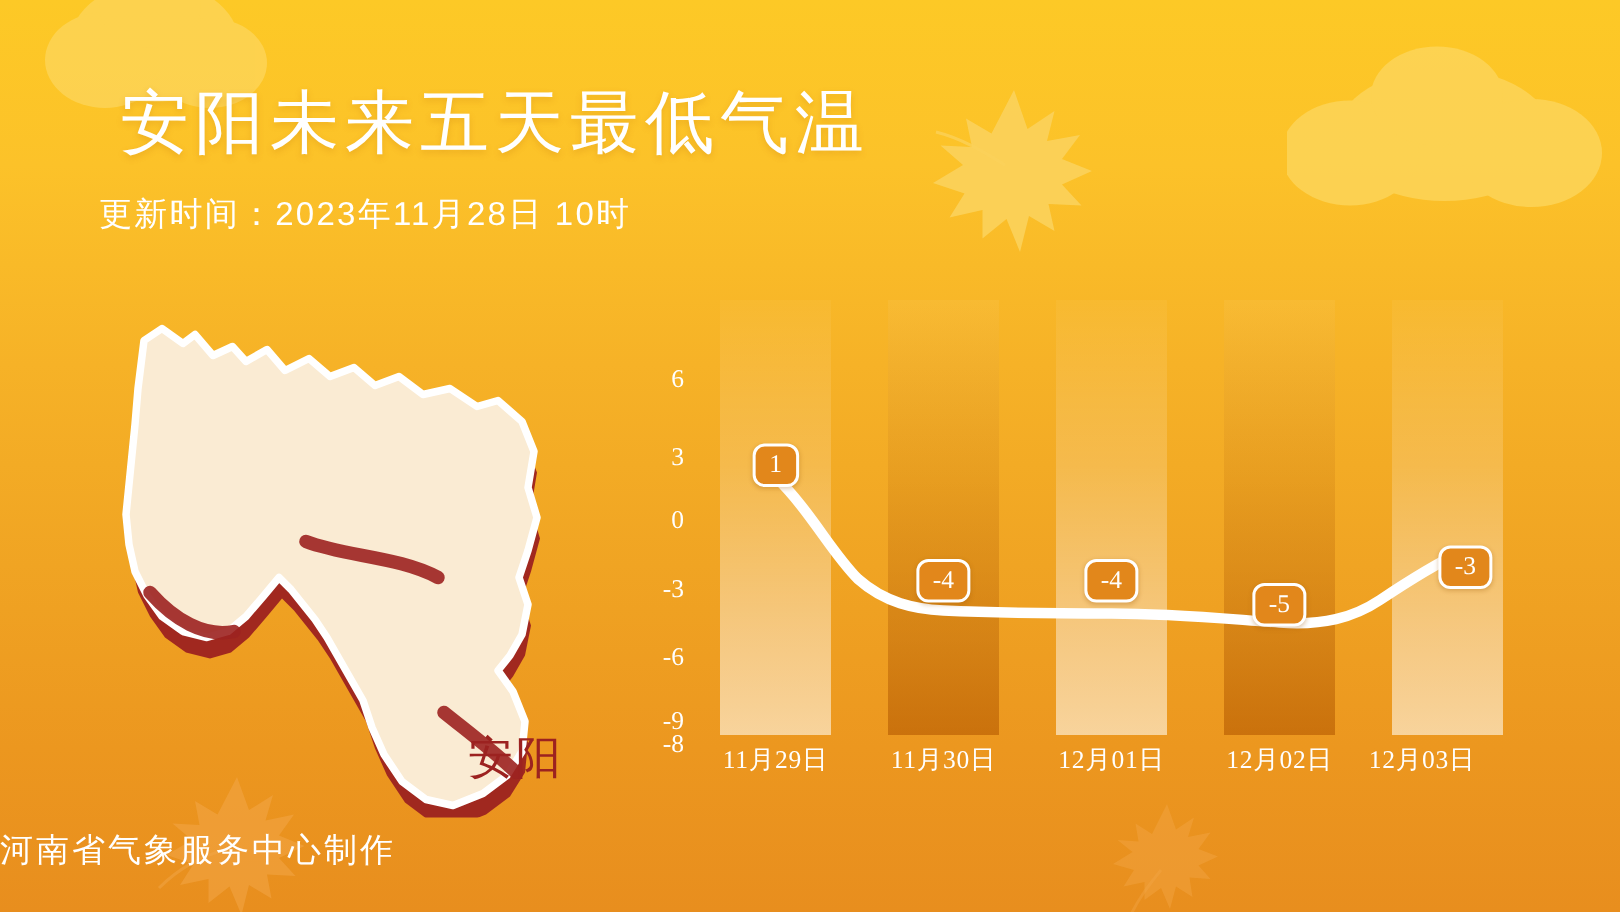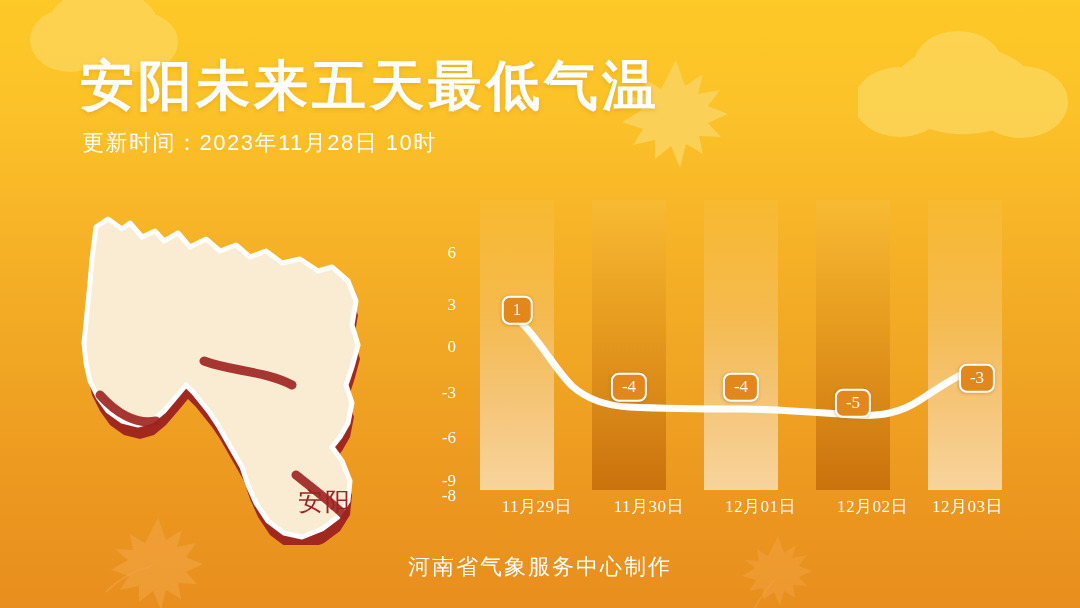--- a/index.html
+++ b/index.html
@@ -18,72 +18,72 @@
   .deco { position:absolute; pointer-events:none; }
   .cloud-a { left:28px; top:-44px; width:150px; height:120px; }
   .cloud-b { left:858px; top:10px; width:210px; height:132px; }
   .leaf-top { left:600px; top:48px; width:150px; height:132px; }
   .leaf-bl  { left:92px;  top:508px; width:130px; height:110px; }
   .leaf-br  { left:730px; top:528px; width:95px;  height:90px; }
 
   
   .title {
     position:absolute; left:80px; top:56px;
-    font-size:54px; line-height:1.1; font-weight:700;
+    font-size:46px; line-height:1.1; font-weight:400;
     color:#FFFFFF; letter-spacing:4px;
     text-shadow:0 2px 4px rgba(190,110,10,.25);
     white-space:nowrap;
   }
   .subtitle {
-    position:absolute; left:82px; top:128px;
+    position:absolute; left:66px; top:128px;
     font-size:22px; color:#FFFFFF; letter-spacing:1.5px;
     white-space:nowrap;
   }
 
   
   .map-wrap { position:absolute; left:60px; top:185px; width:360px; height:360px; }
   .map-label {
-    position:absolute; left:238px; top:300px;
-    font-size:25px; color:#9C2220; font-weight:500; letter-spacing:2px;
+    position:absolute; left:252px; top:300px;
+    font-size:30px; color:#9C2220; font-weight:500; letter-spacing:2px;
   }
 
   
   .chart { position:absolute; left:412px; top:190px; width:620px; height:310px; }
   .plot  { position:absolute; left:50px; top:10px; width:570px; height:290px; }
 
   .bar { position:absolute; bottom:0; width:74px; border-radius:0; }
   .bar.light { background:linear-gradient(180deg,rgba(255,255,255,.04) 0%,rgba(255,255,255,.18) 38%,rgba(255,255,255,.42) 75%,rgba(255,248,232,.62) 100%); }
   .bar.dark  { background:linear-gradient(180deg,rgba(255,255,255,.05) 0%,rgba(186,104,10,.20) 42%,rgba(186,100,8,.48) 78%,rgba(189,99,5,.72) 100%); }
 
   .ytick {
     position:absolute; right:0; width:44px; text-align:right;
     font-size:17px; color:#FFFFFF; transform:translateY(-50%);
     font-family:"Liberation Serif", serif;
   }
   .ytick-area { position:absolute; left:0; top:10px; width:44px; height:290px; }
 
   .xlabels { position:absolute; left:50px; top:305px; width:570px; height:30px; }
   .xlabel {
-    position:absolute; width:110px; text-align:right; font-size:17px;
+    position:absolute; width:110px; text-align:center; font-size:17px;
     color:#FFFFFF; font-family:"Liberation Serif", serif; letter-spacing:.5px;
   }
 
   svg.line-layer { position:absolute; left:0; top:0; width:570px; height:290px; overflow:visible; }
 
   .badge {
     position:absolute; transform:translate(-50%,-50%);
     background:#E2871B; border:2px solid #FFFFFF; border-radius:8px;
     color:#FFFFFF; font-size:17px; font-family:"Liberation Serif", serif;
     padding:2px 9px 3px; line-height:1.15; white-space:nowrap;
     box-shadow:0 1px 3px rgba(160,90,10,.30);
   }
 
   
   .footer {
-    position:absolute; left:0; top:552px; width:1080px; text-align:center;
+    position:absolute; left:0; top:552px; width:1080px; 
     font-size:22px; color:#FFFFFF; letter-spacing:2px;
   }
 </style>
 </head>
 <body>
 
 <div id="stage">
 
   <svg class="deco cloud-a" viewBox="0 0 150 120">
     <g fill="#FDD65C" opacity="0.75">

